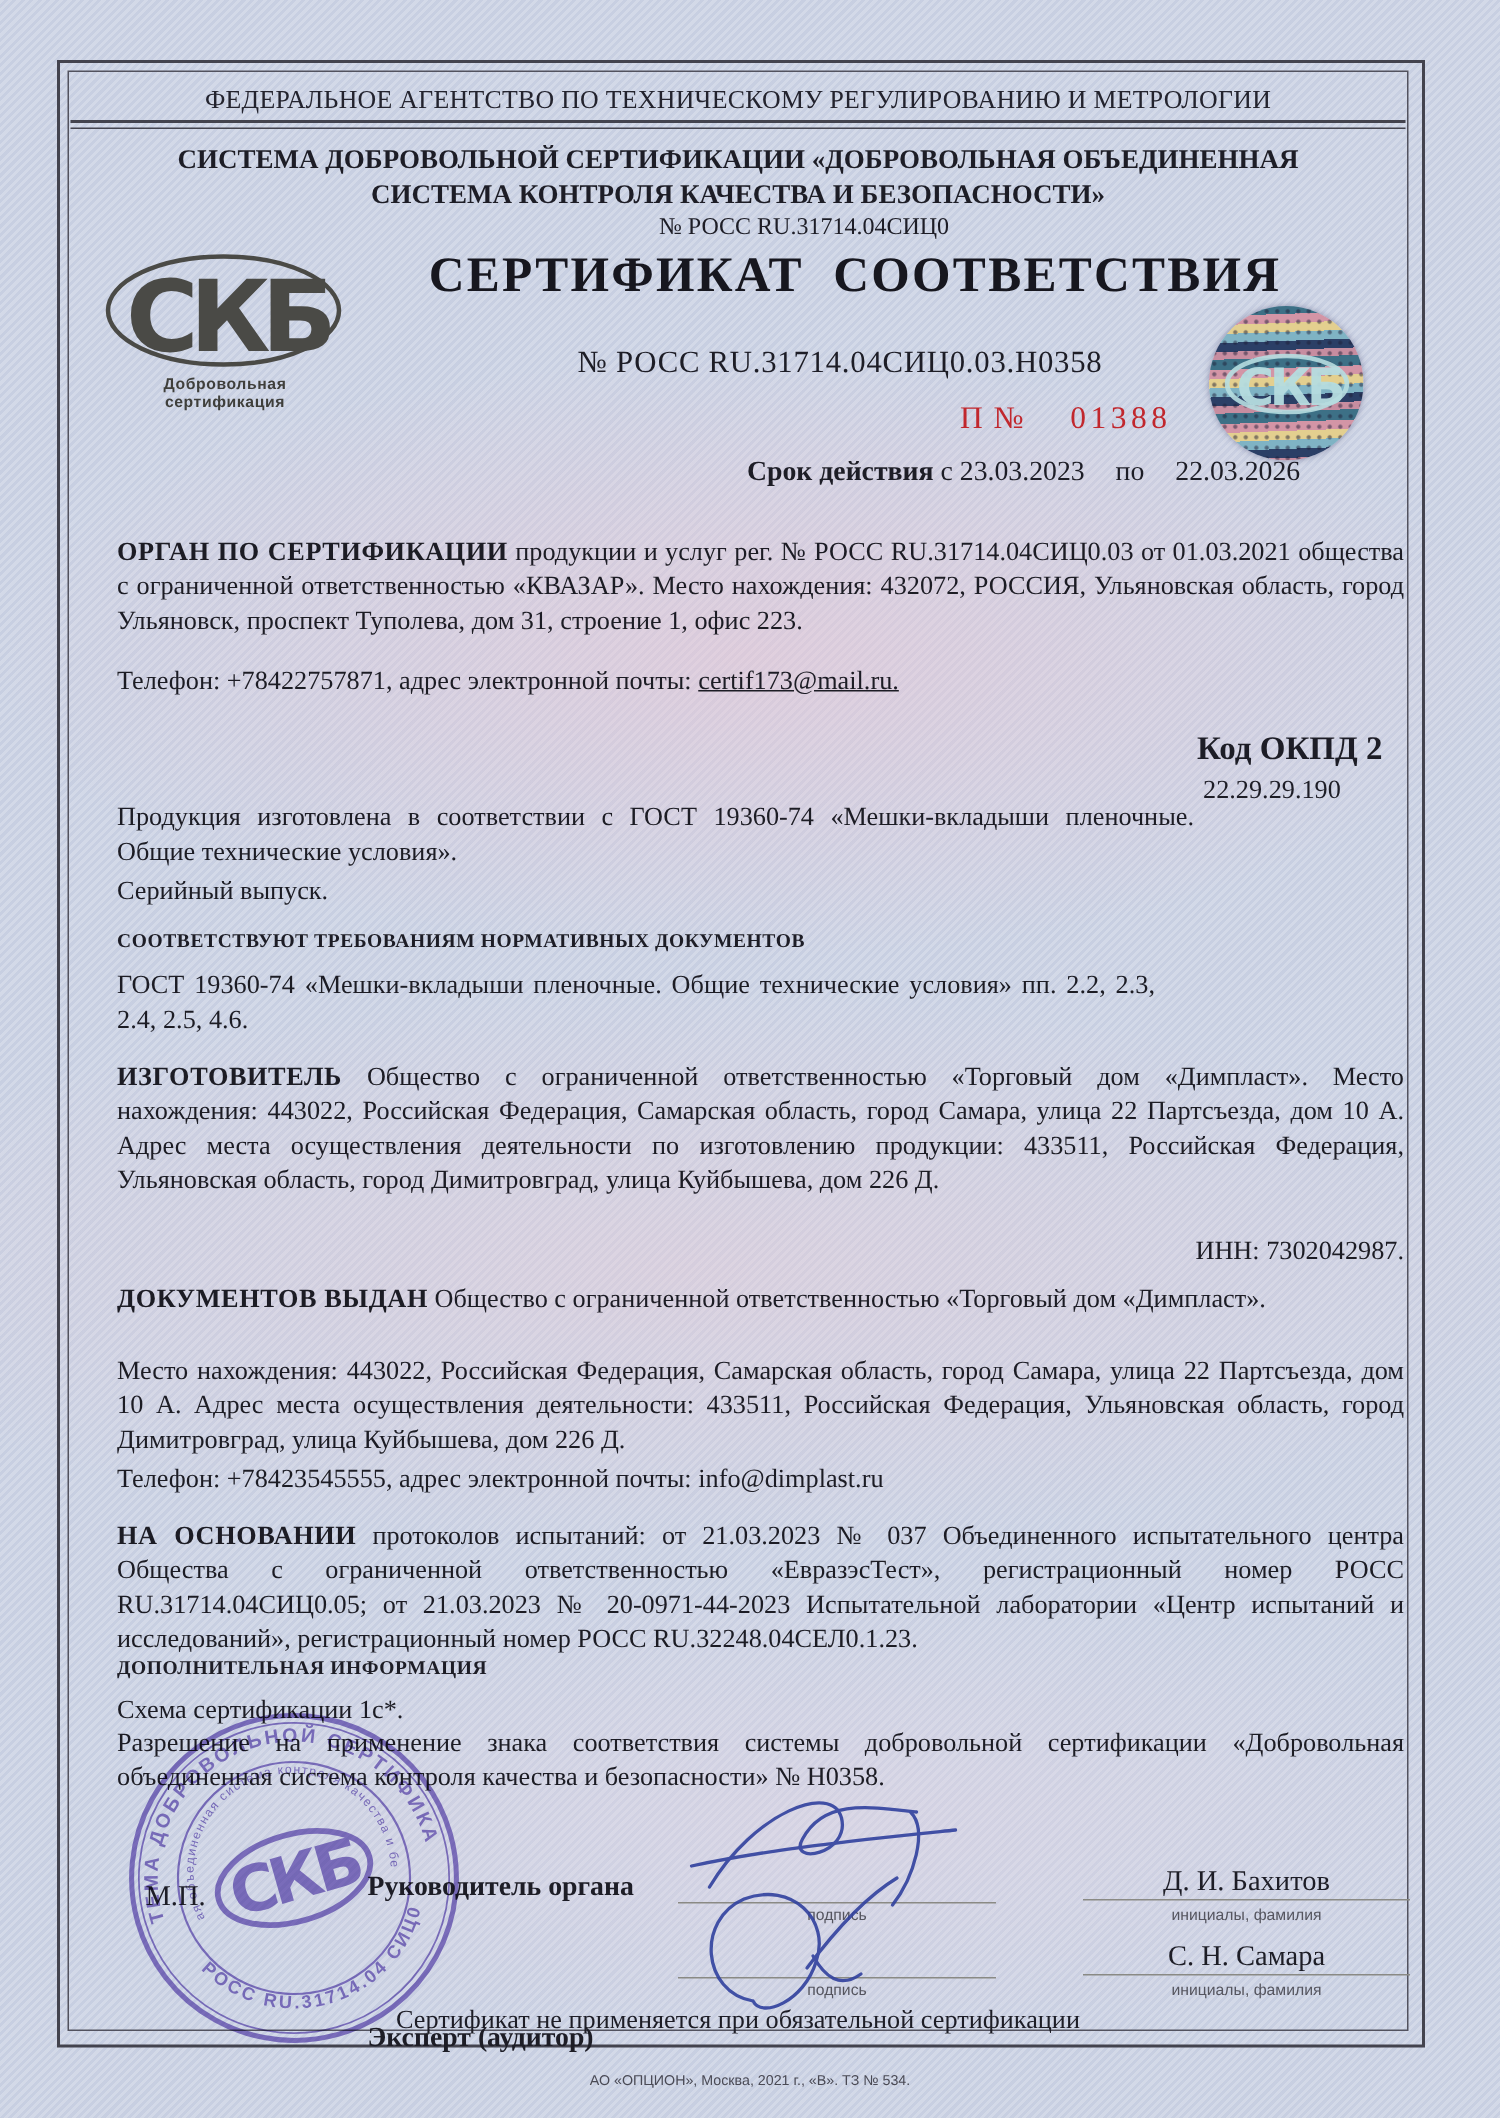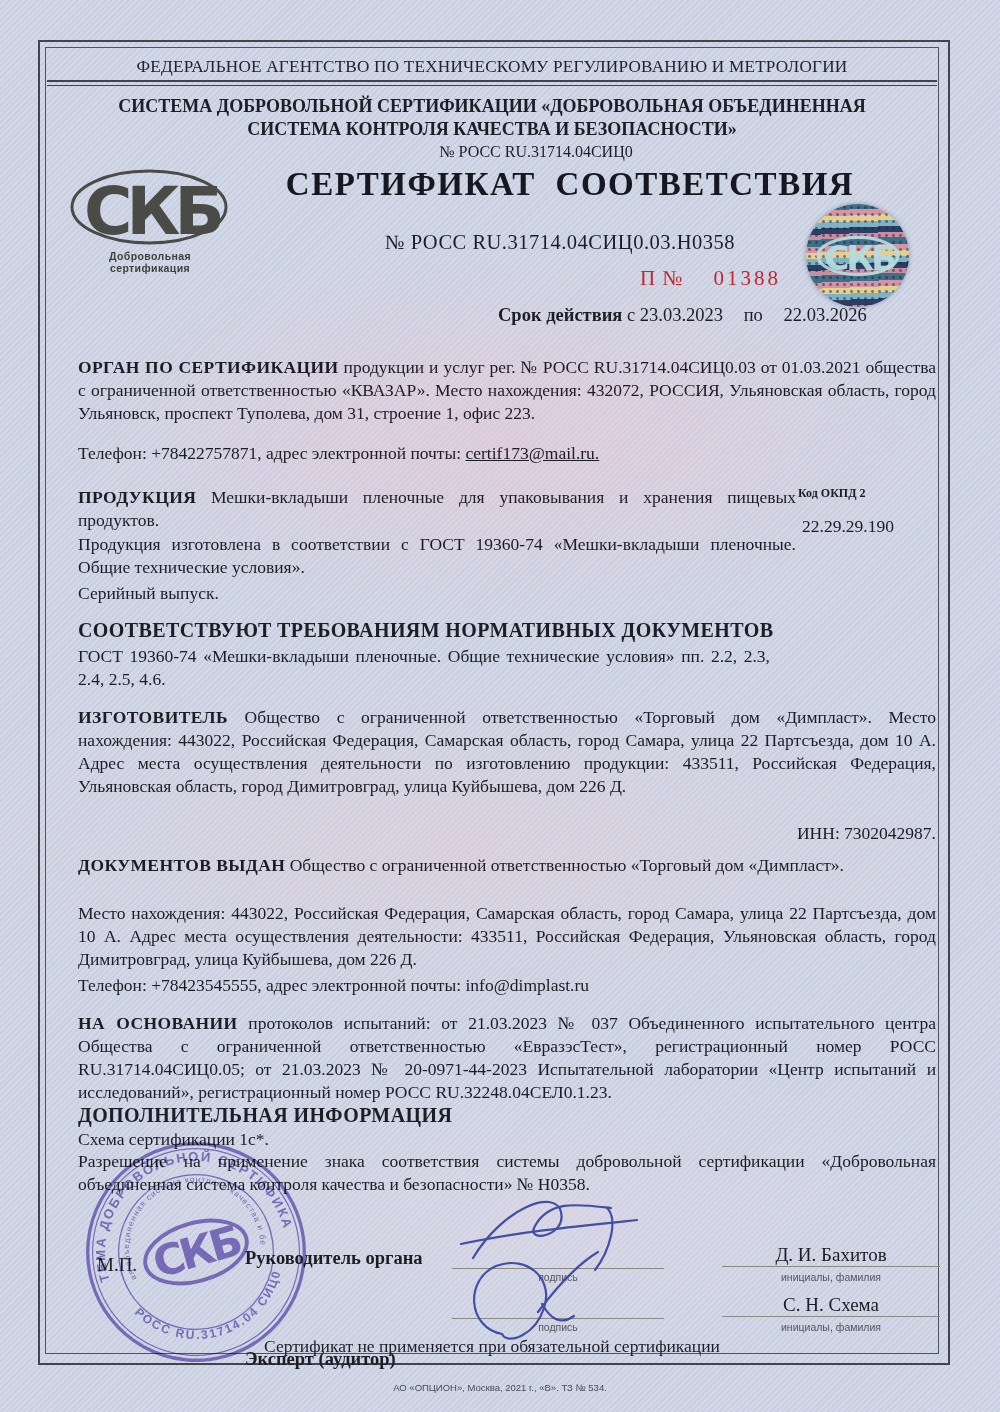--- a/index.html
+++ b/index.html
@@ -33,23 +33,23 @@
   .validity{left:498px;top:305px;font-size:18.5px;}
   .validity .gap{margin:0 16px;}
   .logo-caption{left:70px;top:250px;width:160px;font-family:"Liberation Sans",sans-serif;font-size:10.5px;font-weight:bold;color:#3f3f3b;text-align:center;letter-spacing:.4px;}
   .holo{left:806px;top:204px;width:103px;height:103px;border-radius:50%;z-index:2;
     background-image:
       radial-gradient(rgba(30,30,55,.5) 1.1px, rgba(0,0,0,0) 1.7px),
       repeating-linear-gradient(178deg, #3d7086 0 7px, #d395a6 7px 13px, #e3cf8f 13px 19px, #7fb3c4 19px 25px, #2b3f66 25px 31px, #c78da0 31px 36px);
     background-size:7px 7px, 100% 100%;
     box-shadow:0 0 4px rgba(80,80,120,.5);}
   .holo svg{position:absolute;left:10px;top:24px;}
-  .code-label{left:798px;top:486px;font-size:12px;font-weight:bold;}
+  .code-label{left:798px;top:486px;font-size:22px;font-weight:bold;}
   .code-value{left:802px;top:516px;font-size:17.5px;}
-  .sec-label{font-size:20px;font-weight:bold;letter-spacing:.4px;}
+  .sec-label{font-size:13px;font-weight:bold;letter-spacing:.4px;}
   .stamp{left:80px;top:1136px;width:232px;height:232px;mix-blend-mode:multiply;opacity:.82;transform:rotate(-16deg);z-index:3;}
   .mp{left:97px;top:1254px;font-size:19px;z-index:1;}
   .role{font-size:18.5px;font-weight:bold;}
   .sigline{border-bottom:1px solid #8a8a84;height:0;}
   .caption{font-family:"Liberation Sans",sans-serif;font-size:10.5px;color:#55555f;text-align:center;}
   .name{font-size:19px;text-align:center;border-bottom:1px solid #8a8a84;}
   .sig{z-index:4;}
   .footnote{left:47px;top:1336px;width:890px;font-size:17.5px;}
   .printer{left:0;top:1382px;width:1000px;font-family:"Liberation Sans",sans-serif;font-size:9.5px;color:#4a4a55;}
 </style>
@@ -93,23 +93,20 @@
     </svg>
   </div>
 
   <p class="abs para" style="left:78px;top:356px;width:858px;">
     <span class="lbl">ОРГАН ПО СЕРТИФИКАЦИИ</span><span> продукции и услуг рег. № РОСС RU.31714.04СИЦ0.03 от 01.03.2021 общества с ограниченной ответственностью «КВАЗАР».  Место нахождения: 432072, РОССИЯ, Ульяновская область, город Ульяновск, проспект Туполева, дом 31, строение 1, офис 223.</span>
   </p>
   <p class="abs para" style="left:78px;top:442px;width:858px;text-align:left;">
     <span>Телефон: +78422757871, адрес электронной почты: </span><span class="und">certif173@mail.ru.</span>
   </p>
 
-  <p class="abs para" style="left:78px;top:486px;width:718px;">
-    <span class="lbl">ПРОДУКЦИЯ</span><span> Мешки-вкладыши пленочные для упаковывания и хранения пищевых продуктов.</span>
-  </p>
   <p class="abs para" style="left:78px;top:533px;width:718px;">Продукция изготовлена в соответствии с  ГОСТ 19360-74 «Мешки-вкладыши пленочные. Общие технические условия».</p>
   <p class="abs para" style="left:78px;top:582px;width:718px;text-align:left;">Серийный выпуск.</p>
   <div class="abs code-label">Код ОКПД 2</div>
   <div class="abs code-value">22.29.29.190</div>
 
   <div class="abs sec-label" style="left:78px;top:619px;">СООТВЕТСТВУЮТ ТРЕБОВАНИЯМ НОРМАТИВНЫХ ДОКУМЕНТОВ</div>
   <p class="abs para" style="left:78px;top:645px;width:692px;">ГОСТ 19360-74 «Мешки-вкладыши пленочные. Общие технические условия» пп. 2.2, 2.3, 2.4, 2.5, 4.6.</p>
 
   <p class="abs para" style="left:78px;top:706px;width:858px;">
     <span class="lbl">ИЗГОТОВИТЕЛЬ</span><span> Общество с ограниченной ответственностью «Торговый дом «Димпласт». Место нахождения: 443022, Российская Федерация, Самарская область, город Самара, улица 22 Партсъезда, дом 10 А. Адрес места осуществления деятельности по изготовлению продукции: 433511, Российская Федерация, Ульяновская область, город Димитровград, улица Куйбышева, дом 226 Д.</span>
@@ -157,21 +154,21 @@
 
   <div class="abs role" style="left:245px;top:1248px;">Руководитель органа</div>
   <div class="abs sigline" style="left:452px;top:1268px;width:212px;"></div>
   <div class="abs caption" style="left:452px;top:1271px;width:212px;">подпись</div>
   <div class="abs name" style="left:722px;top:1244px;width:218px;">Д. И. Бахитов</div>
   <div class="abs caption" style="left:722px;top:1271px;width:218px;">инициалы, фамилия</div>
 
   <div class="abs role" style="left:245px;top:1349px;">Эксперт (аудитор)</div>
   <div class="abs sigline" style="left:452px;top:1318px;width:212px;"></div>
   <div class="abs caption" style="left:452px;top:1321px;width:212px;">подпись</div>
-  <div class="abs name" style="left:722px;top:1294px;width:218px;">С. Н. Схема</div>
+  <div class="abs name" style="left:722px;top:1294px;width:218px;">С. Н. Самара</div>
   <div class="abs caption" style="left:722px;top:1321px;width:218px;">инициалы, фамилия</div>
 
   <svg class="abs sig" style="left:455px;top:1178px;" width="215" height="98" viewBox="0 0 215 98">
     <g fill="none" stroke="#31419e" stroke-width="2.2" stroke-linecap="round" opacity=".9">
       <path d="M18,80 C48,30 100,10 106,34 C112,58 70,66 80,48 C94,22 122,26 156,30"></path>
       <path d="M6,66 C62,54 124,48 182,42"></path>
       <path d="M152,30 C164,42 154,74 140,92"></path>
     </g>
   </svg>
   <svg class="abs sig" style="left:448px;top:1246px;" width="215" height="108" viewBox="0 0 215 108">

